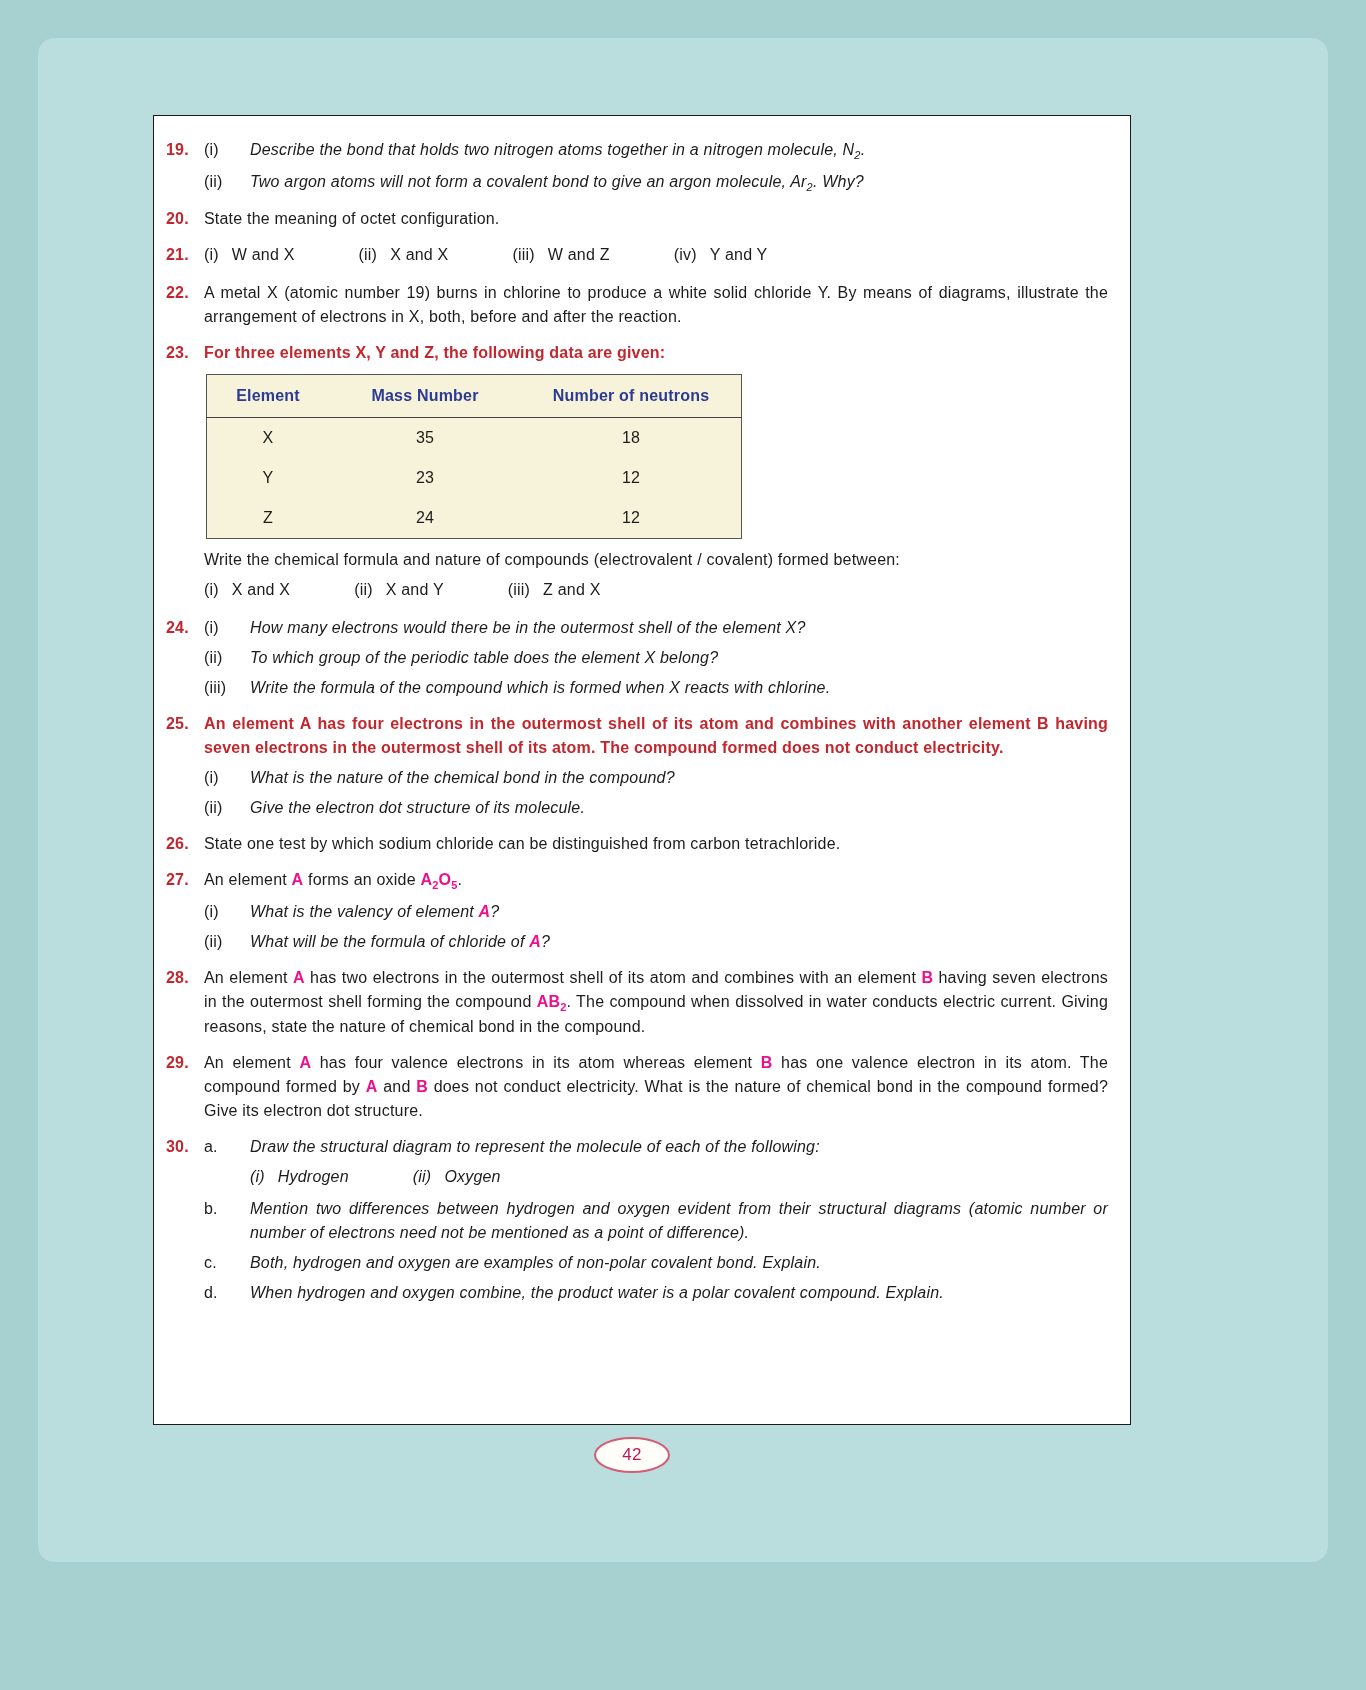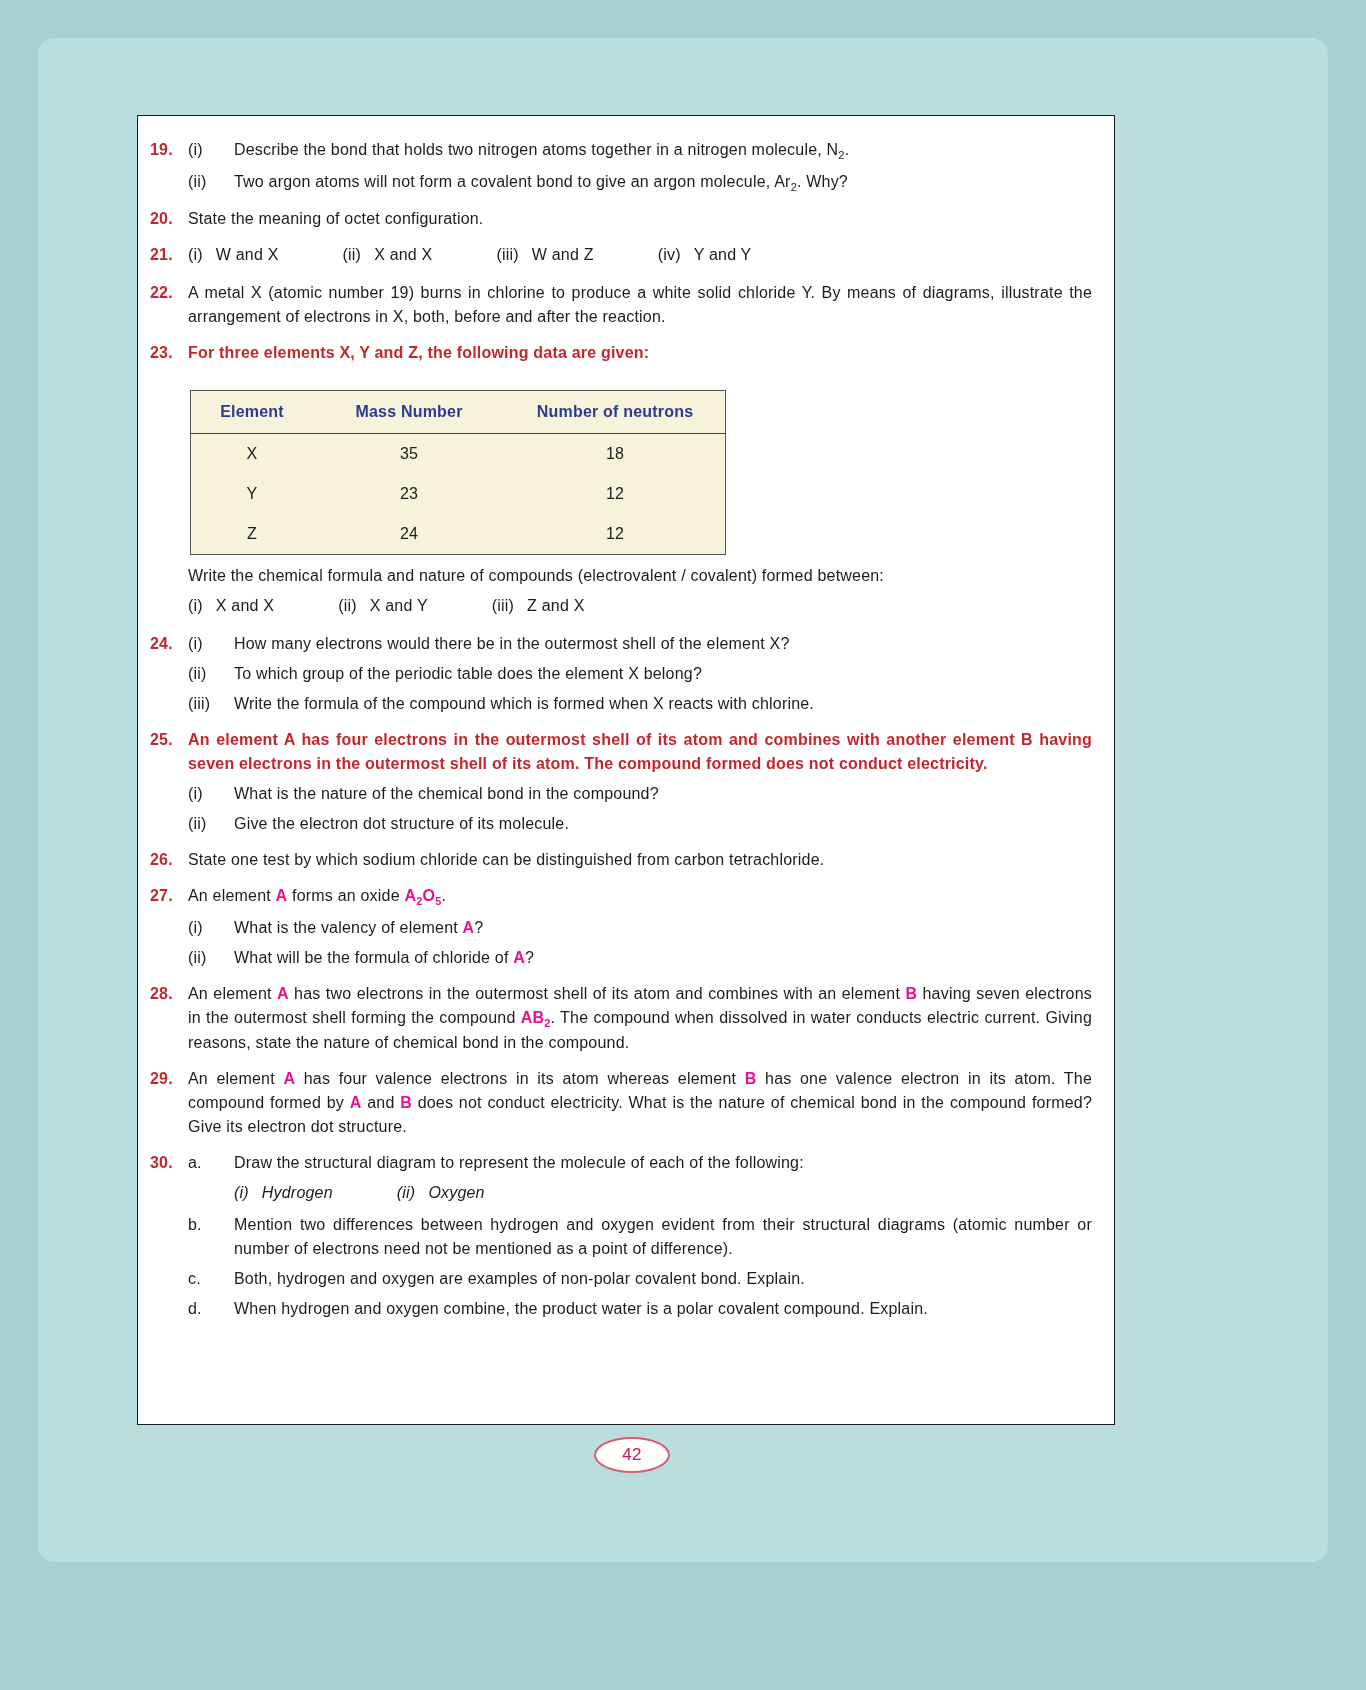--- a/index.html
+++ b/index.html
@@ -9,50 +9,50 @@
     font-family:"Liberation Sans", sans-serif;
     color:#1c1c1c;
     letter-spacing:0.2px;
   }
   .inner-panel{
     position:absolute;left:38px;top:38px;right:38px;bottom:128px;
     background:var(--page-bg-inner,#b9dedd);
     border-radius:16px;
   }
   .content-box{
-    position:absolute;left:137px;top:115px;width:978px;height:1310px;
+    position:absolute;left:153px;top:115px;width:978px;height:1310px;
     background:#ffffff;border:1.5px solid #1a1a1a;
     box-sizing:border-box;
     padding:16px 22px 10px 12px;
     overflow:hidden;
     font-size:16px;line-height:1.5;
   }
   .question{display:flex;}
   .qnum{
     flex:0 0 38px;width:38px;
     color:var(--question-red,#c1272d);font-weight:bold;
     padding-top:6px;
   }
   .qbody{flex:1;min-width:0;}
   .para{margin:6px 0;text-align:justify;}
   .subitem{display:flex;margin:6px 0;}
   .sublabel{flex:0 0 46px;width:46px;}
-  .subtext{flex:1;text-align:justify;}
+  .subtext{flex:1;text-align:justify;font-style:italic;}
   .red-bold{color:var(--question-red,#c1272d);font-weight:bold;}
   .pink{color:var(--highlight-pink,#ec108c);font-weight:bold;}
   .ss{font-size:11px;vertical-align:-4px;}
   .opts-row{display:flex;margin:6px 0 8px;flex-wrap:wrap;}
   .opts-row.indent{margin-left:46px;font-style:italic;}
   .opt{margin-right:64px;white-space:nowrap;}
   .opt-label{display:inline-block;margin-right:13px;}
   .q-table{
     border-collapse:collapse;table-layout:fixed;width:500px;
     background:var(--table-bg,#f7f3da);
     border:1px solid #555;
-    margin:25px 0 9px 2px;
+    margin:9px 0 9px 2px;
     font-size:16px;
   }
   .q-table th{
     color:var(--table-header-blue,#2b3a92);font-weight:bold;
     padding:9px 6px;border-bottom:1.5px solid #444;text-align:center;
   }
   .q-table th:nth-child(1), .q-table td:nth-child(1){width:110px;}
   .q-table th:nth-child(2), .q-table td:nth-child(2){width:180px;}
   .q-table th:nth-child(3), .q-table td:nth-child(3){width:208px;}
   .q-table td{padding:8px 6px;text-align:center;}

